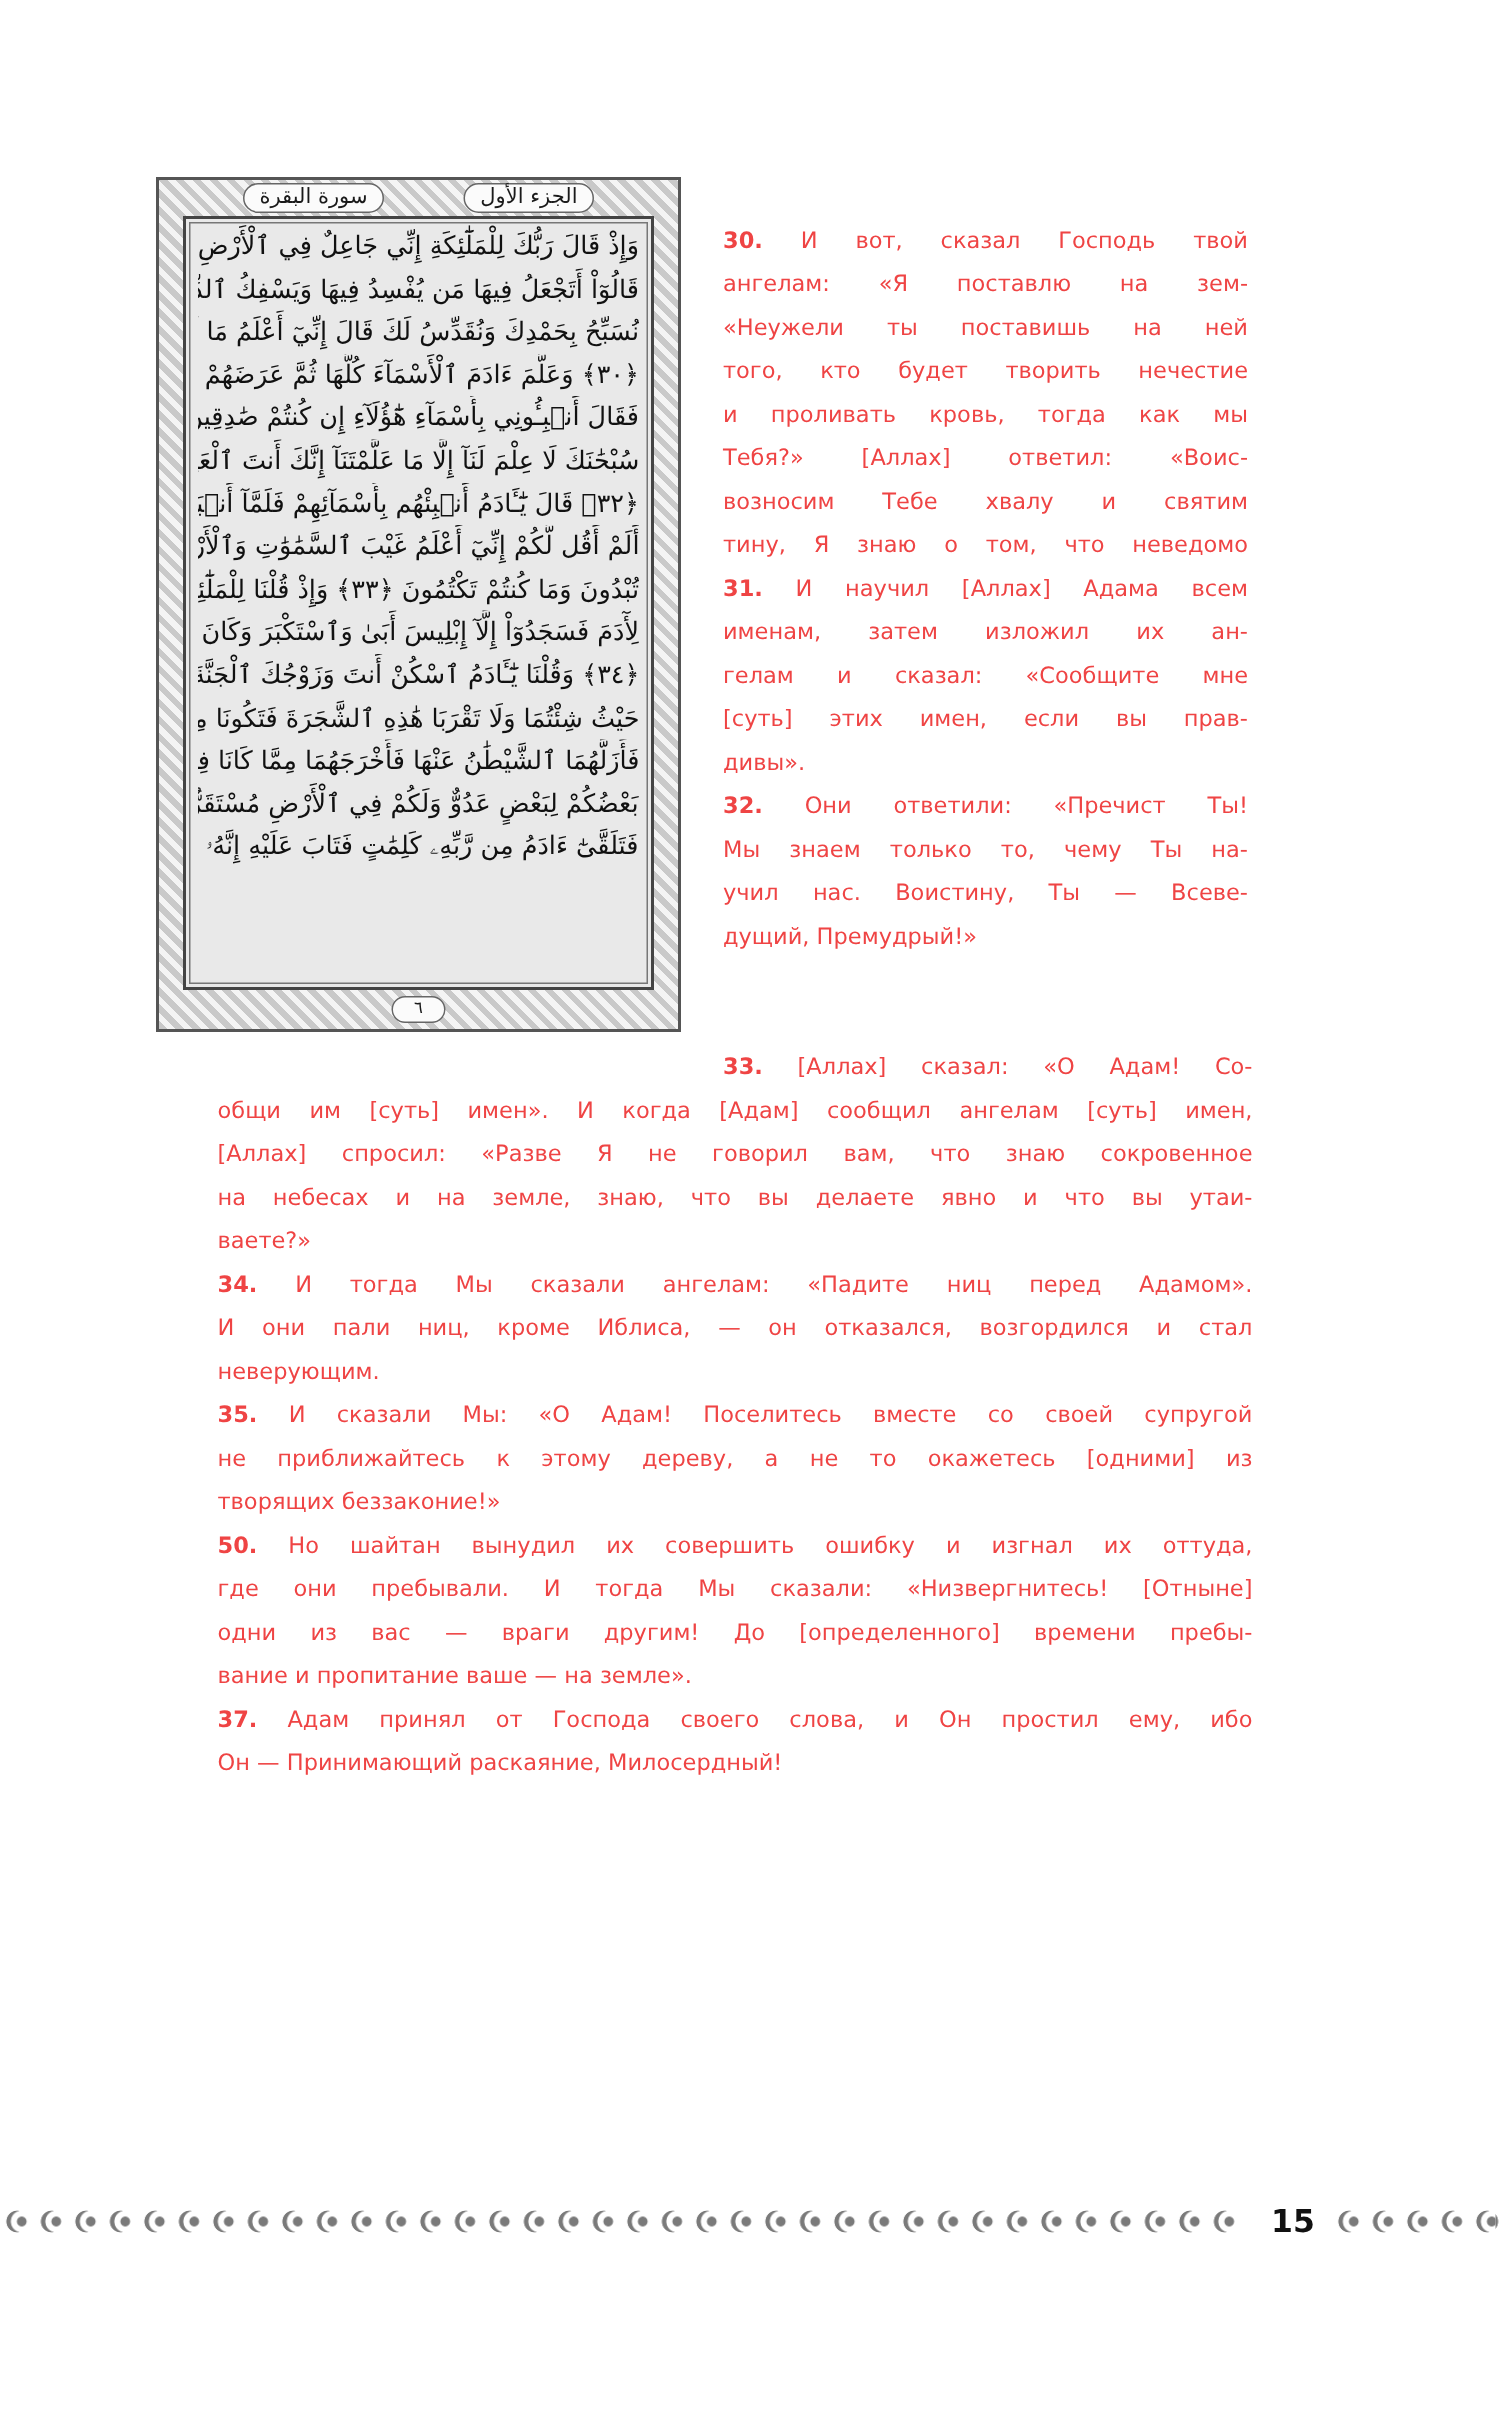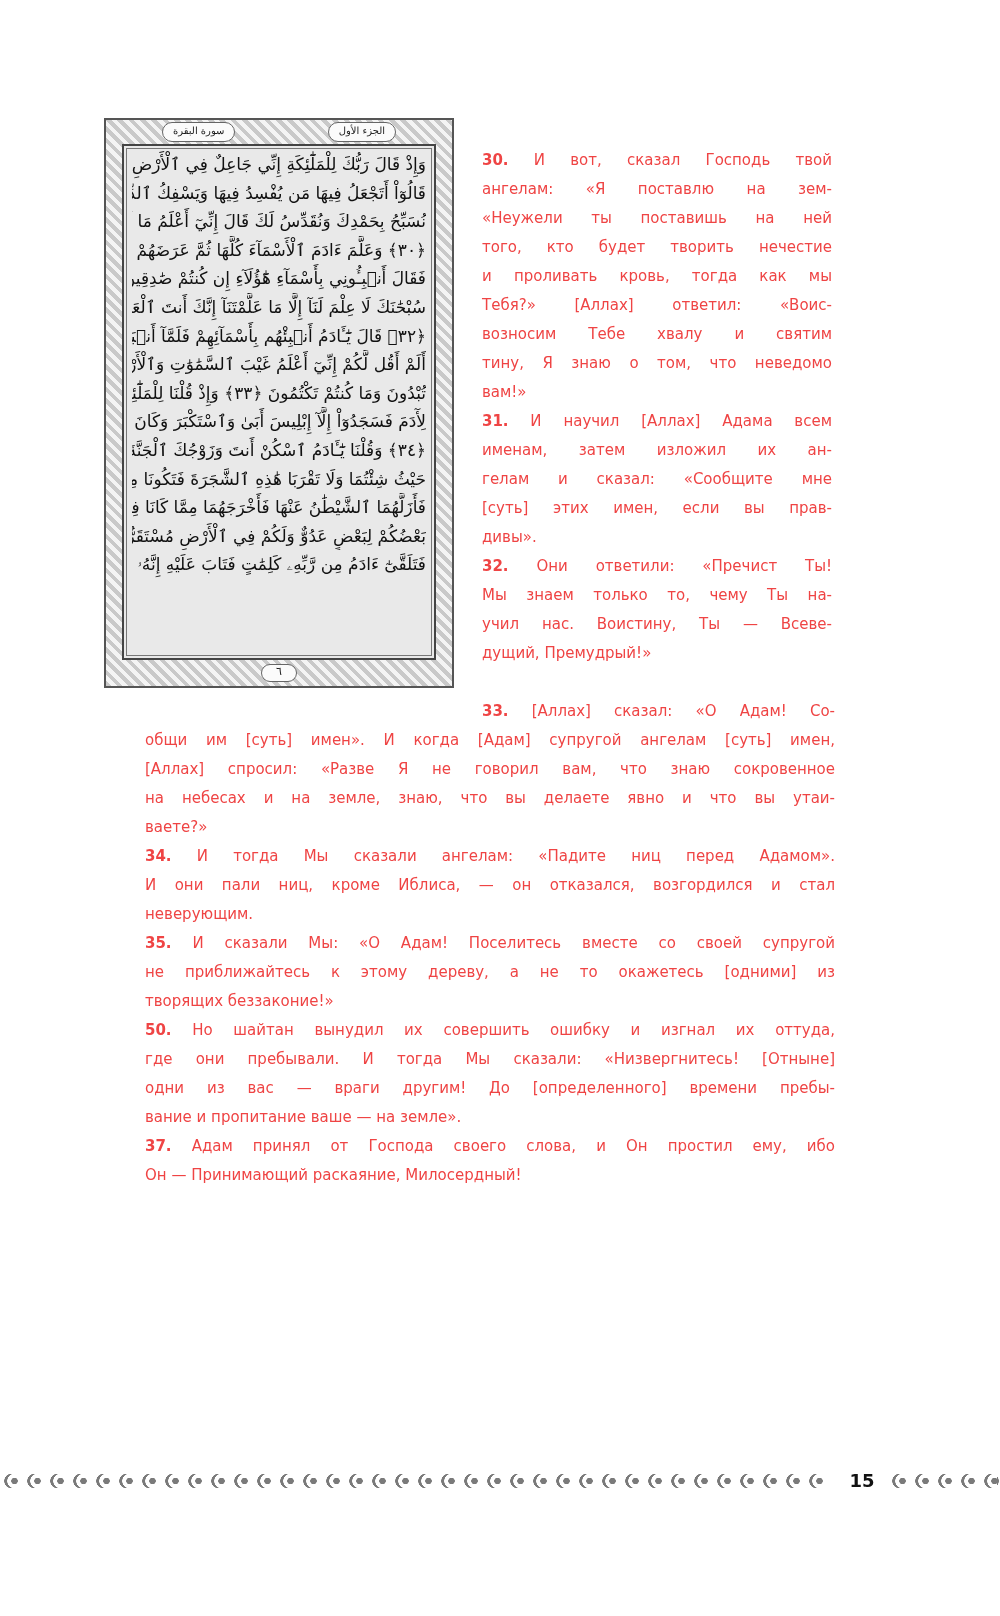--- a/index.html
+++ b/index.html
@@ -16,21 +16,21 @@
     background:
       repeating-linear-gradient(45deg, #c9c9c9 0 4px, #f4f4f4 4px 8px),
       #e6e6e6;
   }
   .mushaf-header {
     position: absolute; left: 0; right: 0; top: 2px; height: 20px;
     display: flex; justify-content: space-between; padding: 0 56px; box-sizing: border-box;
   }
   .mushaf-label {
     background: #fbfbfb; border: 1px solid #666; border-radius: 10px;
-    font-family: "DejaVu Serif", serif; font-size: 10px; line-height: 16px; padding: 0 10px; direction: rtl;
+    font-family: "DejaVu Serif", serif; font-size: 14px; line-height: 16px; padding: 0 10px; direction: rtl;
   }
   .mushaf-inner {
     position: absolute; left: 16px; right: 16px; top: 24px; bottom: 26px;
     background: #e9e9e9; border: 2px solid #444; box-sizing: border-box;
     box-shadow: inset 0 0 0 2px #e9e9e9, inset 0 0 0 3px #777;
     padding: 4px 8px 0 8px;
   }
   .ayah-line {
     direction: rtl; text-align: justify; text-align-last: justify;
     font-family: "DejaVu Sans", sans-serif; font-size: 17px; line-height: 28.6px;
@@ -69,21 +69,21 @@
     content: ""; position: absolute; left: 3px; right: 3px; top: 3px; bottom: 3px;
     background:
       radial-gradient(circle, #7a7a7a 0 3px, transparent 3.5px) 0 0/23px 24px,
       radial-gradient(circle, #fff 0 7px, transparent 7.5px) 0 0/23px 24px,
       linear-gradient(90deg, transparent 0 10px, #fff 10px 13px, transparent 13px) 0 0/23px 24px;
   }
   .orn-left { left: 0; width: 828px; }
   .orn-right { left: 888px; width: 112px; }
   .page-number {
     position: absolute; left: 838px; top: 1464px; width: 48px; text-align: center;
-    font-family: "DejaVu Sans", sans-serif; font-weight: bold; font-size: 18px; line-height: 34px; color: #111;
+    font-family: "DejaVu Sans", sans-serif; font-weight: bold; font-size: 21px; line-height: 34px; color: #111;
   }
 </style>
 </head>
 <body>
 
 <div class="mushaf">
   <div class="mushaf-frame"></div>
   <div class="mushaf-header">
     <span class="mushaf-label">سورة البقرة</span>
     <span class="mushaf-label">الجزء الأول</span>
@@ -112,34 +112,33 @@
 
 <div class="translation t-right" id="tr-right">
     <span class="t-line j"><span class="vnum">30.</span><span> И вот, сказал Господь твой</span></span>
     <span class="t-line j"><span>ангелам: «Я поставлю на зем-</span></span>
     <span class="t-line j"><span>«Неужели ты поставишь на ней</span></span>
     <span class="t-line j"><span>того, кто будет творить нечестие</span></span>
     <span class="t-line j"><span>и проливать кровь, тогда как мы</span></span>
     <span class="t-line j"><span>Тебя?» [Аллах] ответил: «Воис-</span></span>
     <span class="t-line j"><span>возносим Тебе хвалу и святим</span></span>
     <span class="t-line j"><span>тину, Я знаю о том, что неведомо</span></span>
-    <span class="t-line"><span>вам!»</span></span>
     <span class="t-line j"><span class="vnum">31.</span><span> И научил [Аллах] Адама всем</span></span>
     <span class="t-line j"><span>именам, затем изложил их ан-</span></span>
     <span class="t-line j"><span>гелам и сказал: «Сообщите мне</span></span>
     <span class="t-line j"><span>[суть] этих имен, если вы прав-</span></span>
     <span class="t-line"><span>дивы».</span></span>
     <span class="t-line j"><span class="vnum">32.</span><span> Они ответили: «Пречист Ты!</span></span>
     <span class="t-line j"><span>Мы знаем только то, чему Ты на-</span></span>
     <span class="t-line j"><span>учил нас. Воистину, Ты — Всеве-</span></span>
     <span class="t-line"><span>дущий, Премудрый!»</span></span>
   </div>
 <div class="translation t-full" id="tr-full">
     <span class="t-line j indent-33"><span class="vnum">33.</span><span> [Аллах] сказал: «О Адам! Со-</span></span>
-    <span class="t-line j"><span>общи им [суть] имен». И когда [Адам] супругой ангелам [суть] имен,</span></span>
+    <span class="t-line j"><span>общи им [суть] имен». И когда [Адам] сообщил ангелам [суть] имен,</span></span>
     <span class="t-line j"><span>[Аллах] спросил: «Разве Я не говорил вам, что знаю сокровенное</span></span>
     <span class="t-line j"><span>на небесах и на земле, знаю, что вы делаете явно и что вы утаи-</span></span>
     <span class="t-line"><span>ваете?»</span></span>
     <span class="t-line j"><span class="vnum">34.</span><span> И тогда Мы сказали ангелам: «Падите ниц перед Адамом».</span></span>
     <span class="t-line j"><span>И они пали ниц, кроме Иблиса, — он отказался, возгордился и стал</span></span>
     <span class="t-line"><span>неверующим.</span></span>
     <span class="t-line j"><span class="vnum">35.</span><span> И сказали Мы: «О Адам! Поселитесь вместе со своей супругой</span></span>
     <span class="t-line j"><span>не приближайтесь к этому дереву, а не то окажетесь [одними] из</span></span>
     <span class="t-line"><span>творящих беззаконие!»</span></span>
     <span class="t-line j"><span class="vnum">50.</span><span> Но шайтан вынудил их совершить ошибку и изгнал их оттуда,</span></span>

